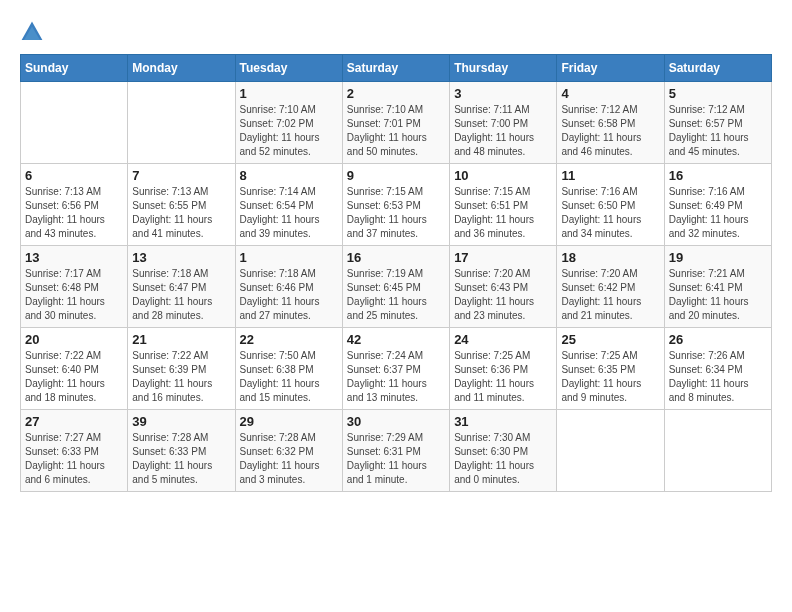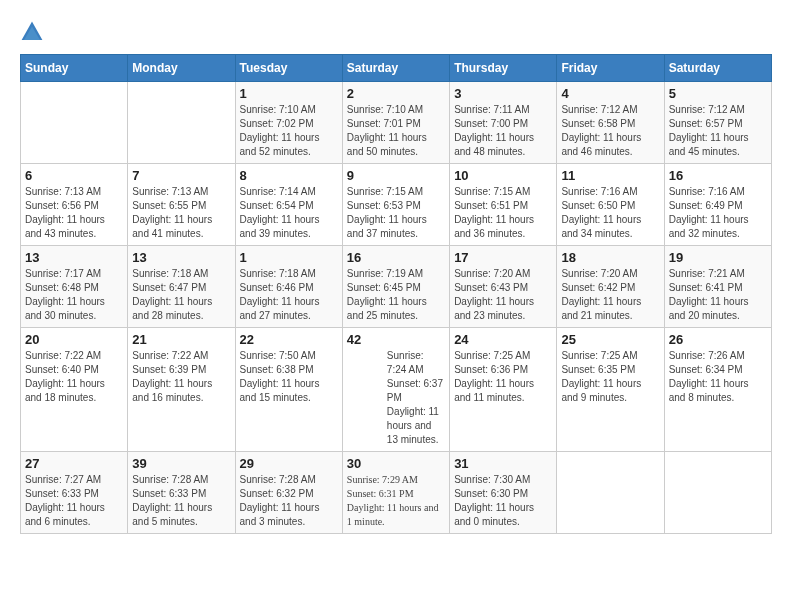--- a/index.html
+++ b/index.html
@@ -258,21 +258,21 @@
 Daylight: 11 hours and 16 minutes.</div>
         </td>
         <td>
           <span class="day-number">22</span>
           <div class="day-info" style="white-space: pre-line;">Sunrise: 7:50 AM
 Sunset: 6:38 PM
 Daylight: 11 hours and 15 minutes.</div>
         </td>
         <td>
           <span class="day-number">42</span>
-          <div class="day-info" style="white-space: pre-line; margin-left: 40px;">Sunrise: 7:24 AM
+          <div class="day-info" style="white-space: pre-line;">Sunrise: 7:24 AM
 Sunset: 6:37 PM
 Daylight: 11 hours and 13 minutes.</div>
         </td>
         <td>
           <span class="day-number">24</span>
           <div class="day-info" style="white-space: pre-line;">Sunrise: 7:25 AM
 Sunset: 6:36 PM
 Daylight: 11 hours and 11 minutes.</div>
         </td>
         <td>
@@ -302,21 +302,21 @@
 Daylight: 11 hours and 5 minutes.</div>
         </td>
         <td>
           <span class="day-number">29</span>
           <div class="day-info" style="white-space: pre-line;">Sunrise: 7:28 AM
 Sunset: 6:32 PM
 Daylight: 11 hours and 3 minutes.</div>
         </td>
         <td>
           <span class="day-number">30</span>
-          <div class="day-info" style="white-space: pre-line; font-family: Liberation Serif, serif;">Sunrise: 7:29 AM
+          <div class="day-info" style="white-space: pre-line;">Sunrise: 7:29 AM
 Sunset: 6:31 PM
 Daylight: 11 hours and 1 minute.</div>
         </td>
         <td>
           <span class="day-number">31</span>
           <div class="day-info" style="white-space: pre-line;">Sunrise: 7:30 AM
 Sunset: 6:30 PM
 Daylight: 11 hours and 0 minutes.</div>
         </td>
         <td class="empty-cell"></td>

